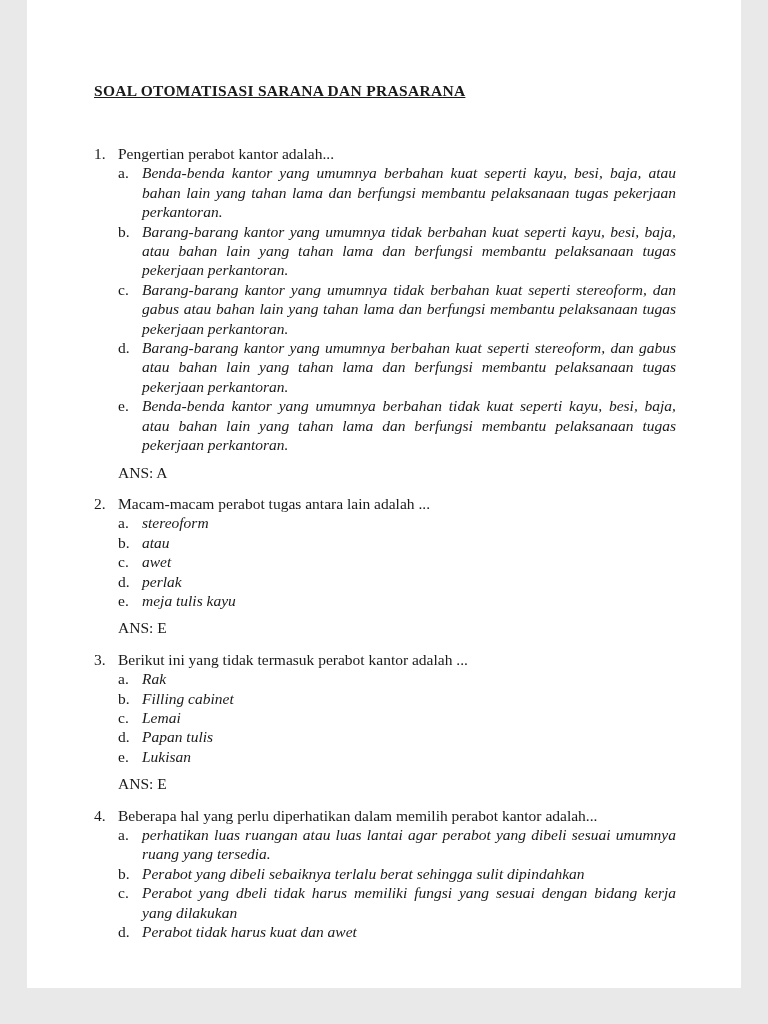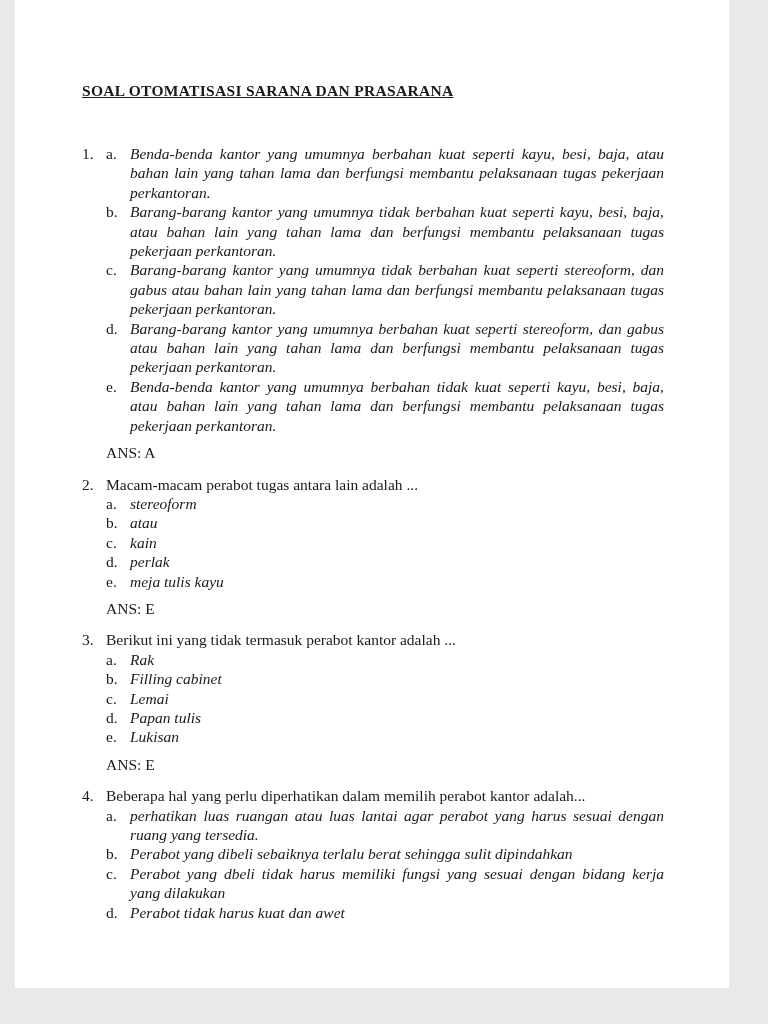--- a/index.html
+++ b/index.html
@@ -6,21 +6,21 @@
   body{
     width:768px;height:1024px;
     background:#e9e9e9;
     position:relative;
     overflow:hidden;
     font-family:"Liberation Serif","DejaVu Serif",serif;
     color:#1a1a1a;
   }
   .page{
     position:absolute;
-    left:15px;top:0;
+    left:27px;top:0;
     width:714px;height:988px;
     background:#ffffff;
   }
   .content{
     padding:82px 65px 0 67px;
   }
   .doc-title{
     font-size:15.5px;
     font-weight:bold;
     text-decoration:underline;
@@ -44,20 +44,21 @@
 </head>
 <body>
 
 <div class="page">
   <div class="content">
     <h1 class="doc-title">SOAL OTOMATISASI SARANA DAN PRASARANA</h1>
     <div id="questions">
         <div class="question">
           <div class="q-num">1.</div>
           <div class="q-body">
+            <div class="q-text">Pengertian perabot kantor adalah...</div>
             <div class="option">
               <div class="opt-letter">a.</div>
               <div class="opt-text">Benda-benda kantor yang umumnya berbahan kuat seperti kayu, besi, baja, atau bahan lain yang tahan lama dan berfungsi membantu pelaksanaan tugas pekerjaan perkantoran.</div>
             </div>
             <div class="option">
               <div class="opt-letter">b.</div>
               <div class="opt-text">Barang-barang kantor yang umumnya tidak berbahan kuat seperti kayu, besi, baja, atau bahan lain yang tahan lama dan berfungsi membantu pelaksanaan tugas pekerjaan perkantoran.</div>
             </div>
             <div class="option">
               <div class="opt-letter">c.</div>
@@ -81,21 +82,21 @@
             <div class="option">
               <div class="opt-letter">a.</div>
               <div class="opt-text">stereoform</div>
             </div>
             <div class="option">
               <div class="opt-letter">b.</div>
               <div class="opt-text">atau</div>
             </div>
             <div class="option">
               <div class="opt-letter">c.</div>
-              <div class="opt-text">kain</div>
+              <div class="opt-text">awet</div>
             </div>
             <div class="option">
               <div class="opt-letter">d.</div>
               <div class="opt-text">perlak</div>
             </div>
             <div class="option">
               <div class="opt-letter">e.</div>
               <div class="opt-text">meja tulis kayu</div>
             </div>
             <div class="ans">ANS: E</div>
@@ -127,21 +128,21 @@
             </div>
             <div class="ans">ANS: E</div>
           </div>
         </div>
         <div class="question">
           <div class="q-num">4.</div>
           <div class="q-body">
             <div class="q-text">Beberapa hal yang perlu diperhatikan dalam memilih perabot kantor adalah...</div>
             <div class="option">
               <div class="opt-letter">a.</div>
-              <div class="opt-text">perhatikan luas ruangan atau luas lantai agar perabot yang harus sesuai dengan ruang yang tersedia.</div>
+              <div class="opt-text">perhatikan luas ruangan atau luas lantai agar perabot yang dibeli sesuai umumnya ruang yang tersedia.</div>
             </div>
             <div class="option">
               <div class="opt-letter">b.</div>
               <div class="opt-text">Perabot yang dibeli sebaiknya terlalu berat sehingga sulit dipindahkan</div>
             </div>
             <div class="option">
               <div class="opt-letter">c.</div>
               <div class="opt-text">Perabot yang dbeli tidak harus memiliki fungsi yang sesuai dengan bidang kerja yang dilakukan</div>
             </div>
             <div class="option">

